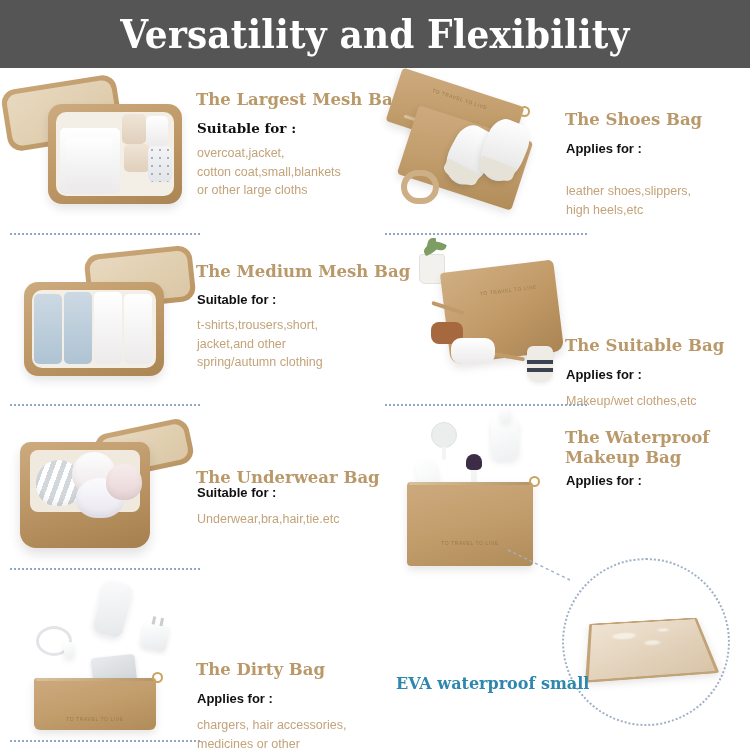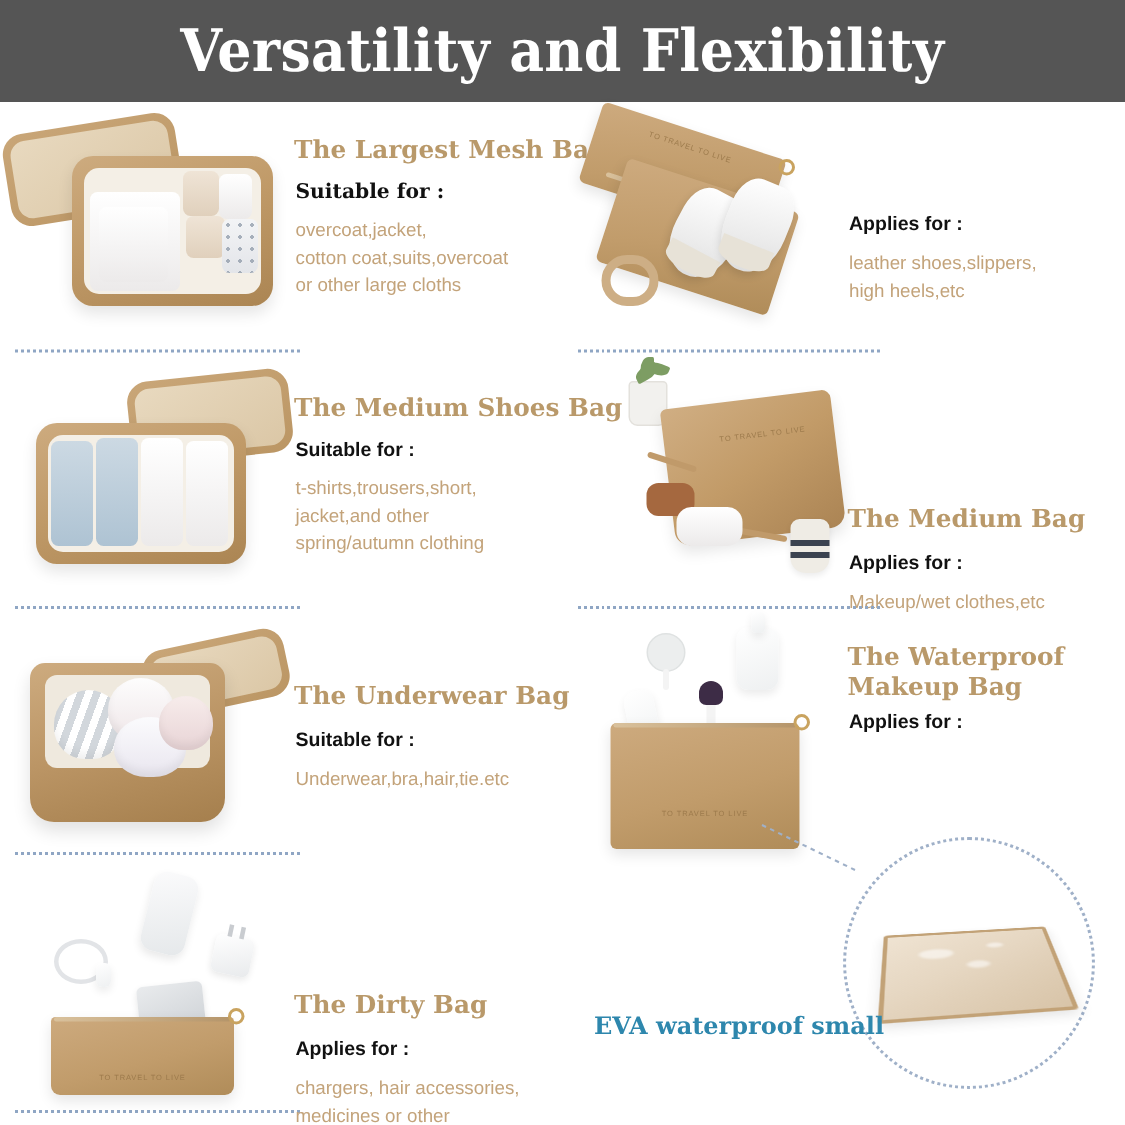--- a/index.html
+++ b/index.html
@@ -258,21 +258,21 @@
         <div class="cloth bg" style="left:66px;top:2px;width:24px;height:30px;"></div>
         <div class="cloth w" style="left:90px;top:4px;width:22px;height:30px;"></div>
         <div class="cloth bg" style="left:68px;top:32px;width:26px;height:28px;"></div>
         <div class="cloth dot" style="left:92px;top:34px;width:24px;height:36px;"></div>
       </div>
     </div>
 
     <div class="txt prod-title" style="left:196px;top:22px;">The Largest Mesh Bag</div>
     <div class="txt label-serif" style="left:197px;top:52px;">Suitable for :</div>
     <div class="txt desc" style="left:197px;top:76px;width:178px;">overcoat,jacket,
-cotton coat,suits,overcoat
+cotton coat,small,blankets
 or other large cloths</div>
   </div>
 
   <div class="divider" style="left:10px;top:165px;width:192px;"></div>
 
   <div class="cell" style="left:375px;top:0;width:375px;height:160px;">
 
     <div class="scene" style="left:12px;top:10px;width:178px;height:132px;">
       <div class="pouch" style="left:4px;top:8px;width:128px;height:56px;transform:rotate(18deg);">
         <div class="pouch-brand" style="top:9px;">TO TRAVEL TO LIVE</div>
@@ -282,43 +282,44 @@
       <div class="pouch" style="left:18px;top:44px;width:120px;height:72px;transform:rotate(18deg);"></div>
       <div class="strap" style="left:14px;top:92px;width:38px;height:34px;border-color:#cdae85;"></div>
       <div class="shoe" style="left:62px;top:48px;width:42px;height:60px;transform:rotate(28deg);">
         <div class="shoe-sole"></div>
       </div>
       <div class="shoe" style="left:96px;top:42px;width:42px;height:62px;transform:rotate(22deg);">
         <div class="shoe-sole"></div>
       </div>
     </div>
 
+    <div class="txt prod-title" style="left:190px;top:42px;">The Shoes Bag</div>
     <div class="txt label-sans" style="left:191px;top:73px;">Applies for :</div>
-    <div class="txt desc" style="left:191px;top:98px;width:178px;">leather shoes,slippers,
+    <div class="txt desc" style="left:191px;top:114px;width:178px;">leather shoes,slippers,
 high heels,etc</div>
   </div>
 
   <div class="divider" style="left:385px;top:165px;width:202px;"></div>
 
   <div class="cell" style="left:0;top:178px;width:375px;height:155px;">
 
     <div class="scene" style="left:22px;top:4px;width:178px;height:130px;">
       <div class="cube-lid" style="left:64px;top:0px;width:108px;height:56px;transform:rotate(-6deg);">
         <div class="cube-lid-inner"></div>
       </div>
       <div class="cube-base" style="left:2px;top:32px;width:140px;height:94px;"></div>
       <div class="cube-inner" style="left:10px;top:40px;width:124px;height:78px;">
         <div class="cloth b" style="left:2px;top:4px;width:28px;height:70px;"></div>
         <div class="cloth b" style="left:32px;top:2px;width:28px;height:72px;"></div>
         <div class="cloth w" style="left:62px;top:2px;width:28px;height:72px;"></div>
         <div class="cloth w" style="left:92px;top:4px;width:28px;height:70px;"></div>
       </div>
     </div>
 
-    <div class="txt prod-title" style="left:196px;top:16px;">The Medium Shoes Bag</div>
+    <div class="txt prod-title" style="left:196px;top:16px;">The Medium Mesh Bag</div>
     <div class="txt label-sans" style="left:197px;top:46px;">Suitable for :</div>
     <div class="txt desc" style="left:197px;top:70px;width:178px;">t-shirts,trousers,short,
 jacket,and other
 spring/autumn clothing</div>
   </div>
 
   <div class="divider" style="left:10px;top:336px;width:192px;"></div>
 
   <div class="cell" style="left:375px;top:178px;width:375px;height:155px;">
 
@@ -336,42 +337,42 @@
 
       <div class="cloth" style="left:42px;top:76px;width:32px;height:22px;background:#a5683f;border-radius:8px;"></div>
       <div class="cloth w" style="left:62px;top:92px;width:44px;height:26px;border-radius:10px;"></div>
 
       <div class="sock" style="left:138px;top:100px;width:26px;height:36px;">
         <div class="sock-stripe" style="top:14px;"></div>
         <div class="sock-stripe" style="top:22px;"></div>
       </div>
     </div>
 
-    <div class="txt prod-title" style="left:190px;top:90px;">The Medium Bag</div>
+    <div class="txt prod-title" style="left:190px;top:90px;">The Suitable Bag</div>
     <div class="txt label-sans" style="left:191px;top:121px;">Applies for :</div>
     <div class="txt desc" style="left:191px;top:146px;width:178px;">Makeup/wet clothes,etc</div>
   </div>
 
   <div class="divider" style="left:385px;top:336px;width:202px;"></div>
 
   <div class="cell" style="left:0;top:348px;width:375px;height:155px;">
 
     <div class="scene" style="left:14px;top:4px;width:178px;height:136px;">
       <div class="cube-lid" style="left:82px;top:6px;width:96px;height:46px;transform:rotate(-12deg);">
         <div class="cube-lid-inner"></div>
       </div>
       <div class="box-body" style="left:6px;top:22px;width:130px;height:106px;"></div>
       <div class="box-mouth" style="left:16px;top:30px;width:110px;height:62px;"></div>
       <div class="bra" style="left:22px;top:40px;width:46px;height:46px;background:repeating-linear-gradient(110deg,#ffffff 0 5px,#d2d7dc 5px 10px);"></div>
       <div class="bra" style="left:58px;top:32px;width:44px;height:42px;background:linear-gradient(180deg,#fdfdfd,#efe6e8);"></div>
       <div class="bra" style="left:62px;top:58px;width:48px;height:40px;background:linear-gradient(180deg,#fbfbfd,#e9e6ef);"></div>
       <div class="bra" style="left:92px;top:44px;width:36px;height:36px;background:linear-gradient(180deg,#f7eceb,#e8d4d6);"></div>
     </div>
 
-    <div class="txt prod-title" style="left:196px;top:38px;">The Underwear Bag</div>
+    <div class="txt prod-title" style="left:196px;top:52px;">The Underwear Bag</div>
     <div class="txt label-sans" style="left:197px;top:69px;">Suitable for :</div>
     <div class="txt desc" style="left:197px;top:94px;width:190px;">Underwear,bra,hair,tie.etc</div>
   </div>
 
   <div class="divider" style="left:10px;top:500px;width:192px;"></div>
 
   <div class="cell" style="left:375px;top:348px;width:375px;height:155px;">
 
     <div class="scene" style="left:18px;top:0px;width:180px;height:150px;">
       <div class="disc" style="left:38px;top:6px;width:26px;height:26px;"></div>

